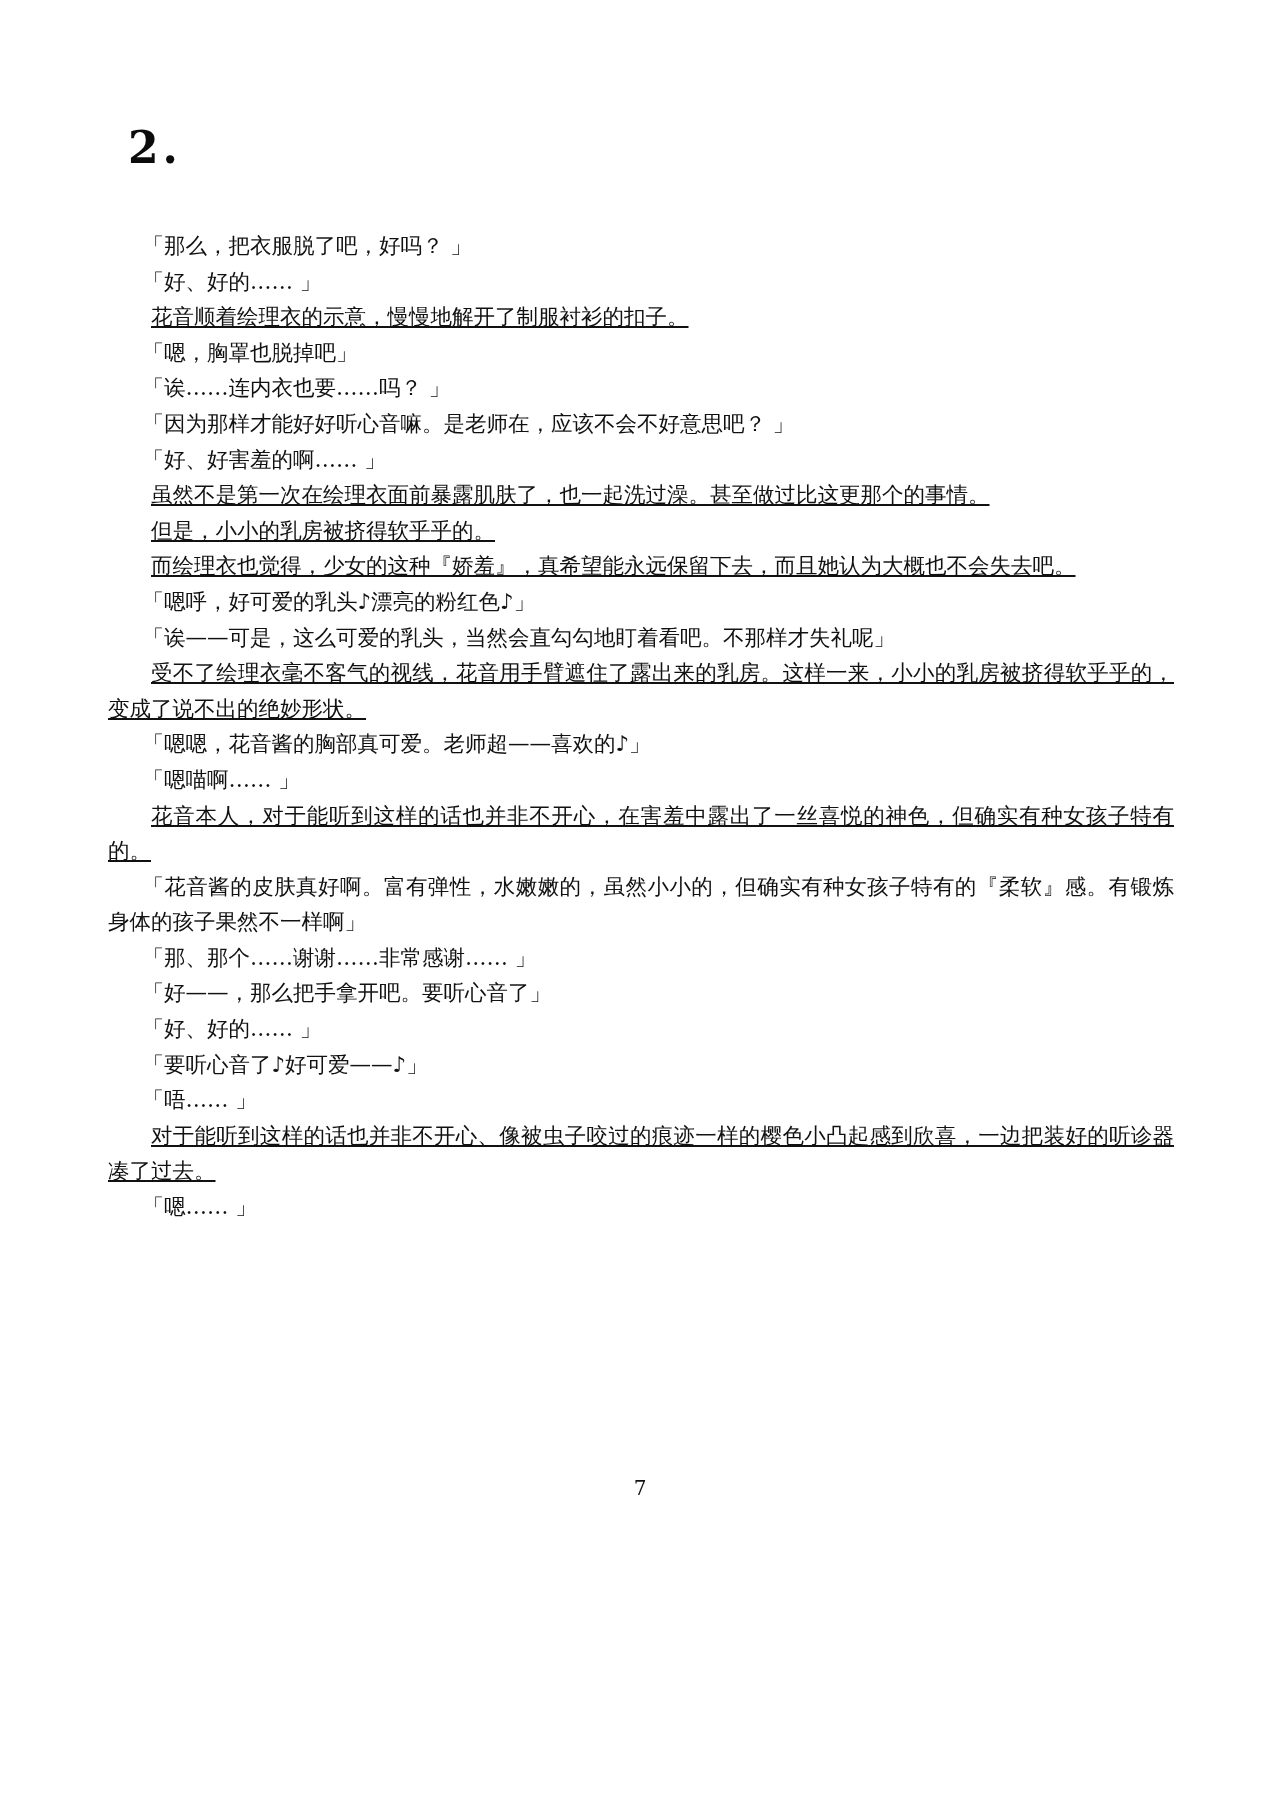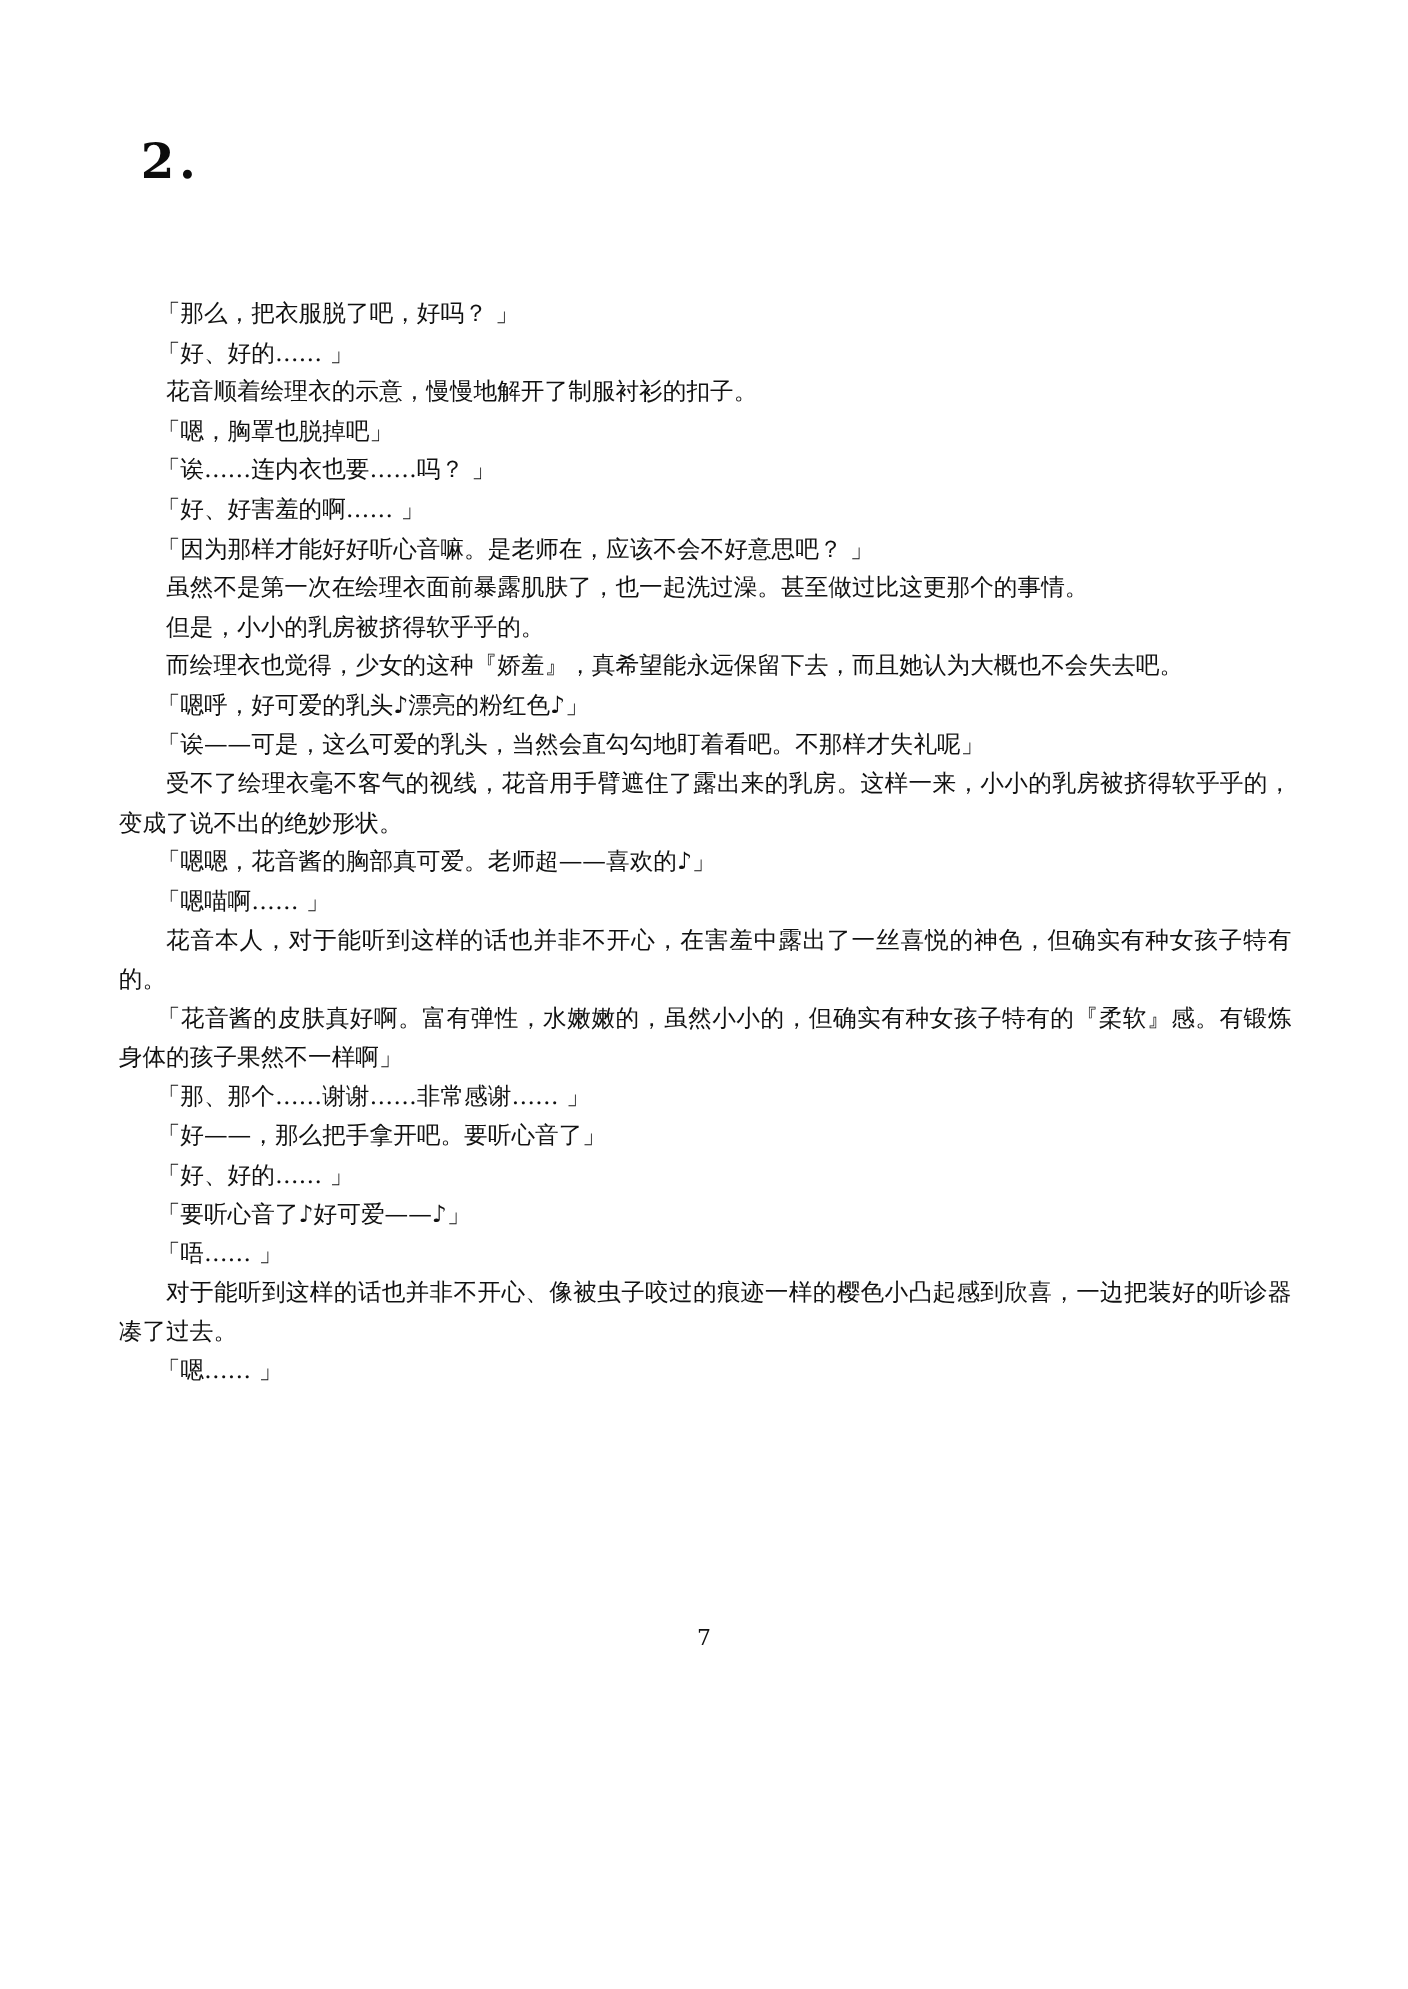--- a/index.html
+++ b/index.html
@@ -35,28 +35,28 @@
   .body-text {
     position: absolute;
     left: 108px;
     top: 228px;
     width: 1066px;
     font-size: 21.5px;
     line-height: 35.6px;
     color: #111111;
     text-align: justify;
     text-justify: inter-ideograph;
-    margin-top: 40px;
   }
   .body-text p {
     margin: 0;
     padding: 0;
   }
   .p-indent {
     text-indent: 2em;
+    text-decoration: underline;
   }
   .p-quote {
     text-indent: 1.6em;
   }
   .page-number {
     position: absolute;
     left: 0;
     right: 0;
     top: 1476px;
     text-align: center;
@@ -71,22 +71,22 @@
 <div class="page">
 
   <div class="chapter-number">2.</div>
 
   <div class="body-text" id="body-text">
       <p class="p-quote">「那么，把衣服脱了吧，好吗？ 」</p>
       <p class="p-quote">「好、好的…… 」</p>
       <p class="p-indent">花音顺着绘理衣的示意，慢慢地解开了制服衬衫的扣子。</p>
       <p class="p-quote">「嗯，胸罩也脱掉吧」</p>
       <p class="p-quote">「诶……连内衣也要……吗？ 」</p>
+      <p class="p-quote">「因为那样才能好好听心音嘛。是老师在，应该不会不好意思吧？ 」</p>
       <p class="p-quote">「好、好害羞的啊…… 」</p>
-      <p class="p-quote">「因为那样才能好好听心音嘛。是老师在，应该不会不好意思吧？ 」</p>
       <p class="p-indent">虽然不是第一次在绘理衣面前暴露肌肤了，也一起洗过澡。甚至做过比这更那个的事情。</p>
       <p class="p-indent">但是，小小的乳房被挤得软乎乎的。</p>
       <p class="p-indent">而绘理衣也觉得，少女的这种『娇羞』，真希望能永远保留下去，而且她认为大概也不会失去吧。</p>
       <p class="p-quote">「嗯呼，好可爱的乳头♪漂亮的粉红色♪」</p>
       <p class="p-quote">「诶——可是，这么可爱的乳头，当然会直勾勾地盯着看吧。不那样才失礼呢」</p>
       <p class="p-indent">受不了绘理衣毫不客气的视线，花音用手臂遮住了露出来的乳房。这样一来，小小的乳房被挤得软乎乎的，变成了说不出的绝妙形状。</p>
       <p class="p-quote">「嗯嗯，花音酱的胸部真可爱。老师超——喜欢的♪」</p>
       <p class="p-quote">「嗯喵啊…… 」</p>
       <p class="p-indent">花音本人，对于能听到这样的话也并非不开心，在害羞中露出了一丝喜悦的神色，但确实有种女孩子特有的。</p>
       <p class="p-quote">「花音酱的皮肤真好啊。富有弹性，水嫩嫩的，虽然小小的，但确实有种女孩子特有的『柔软』感。有锻炼身体的孩子果然不一样啊」</p>

